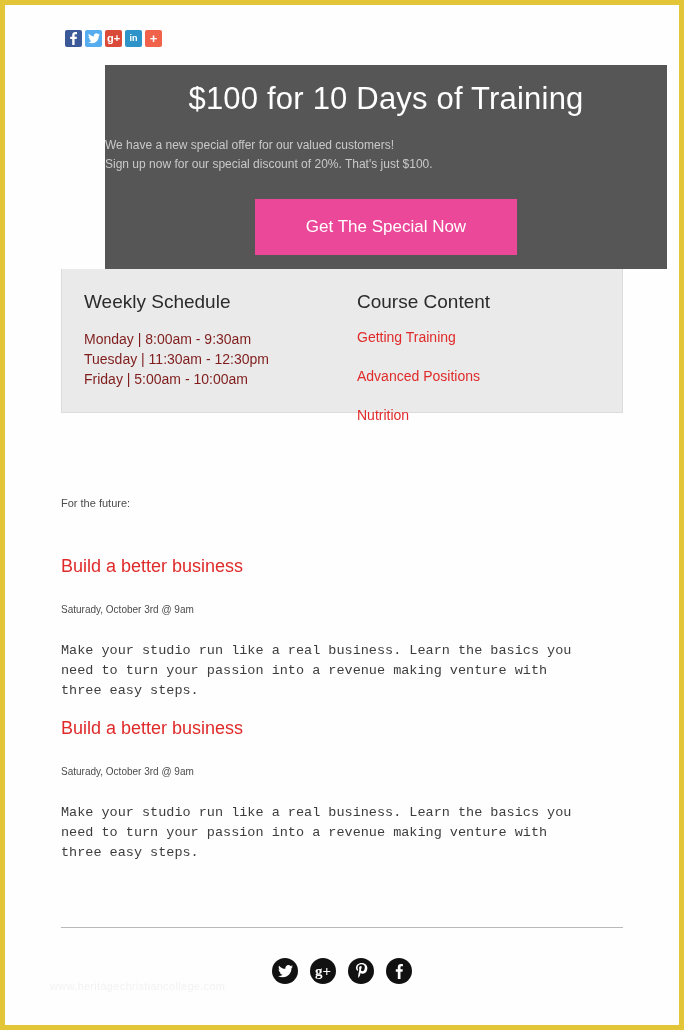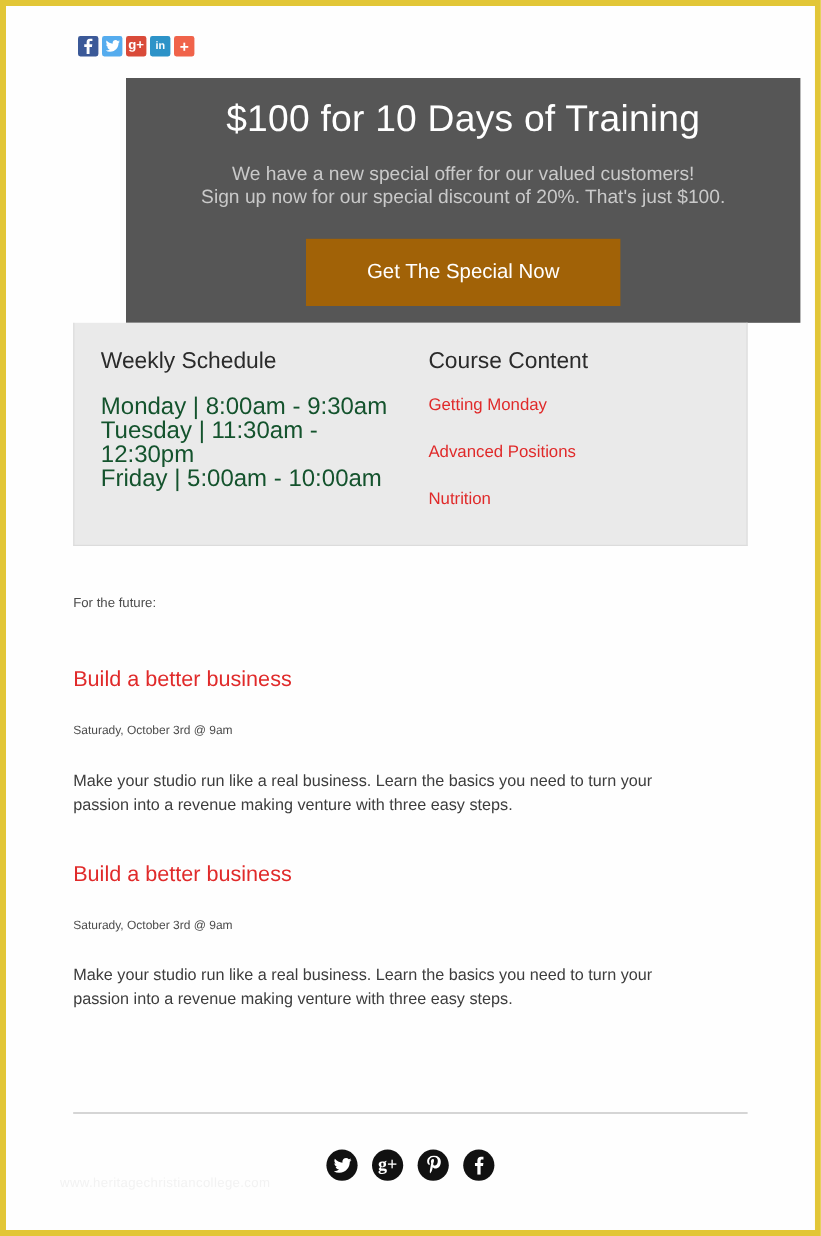--- a/index.html
+++ b/index.html
@@ -73,50 +73,49 @@
     text-align: center;
     color: #ffffff;
     font-size: 31px;
     font-weight: normal;
     letter-spacing: 0.2px;
   }
   .hero-sub {
     position: absolute;
     left: 0; right: 0;
     top: 71px;
-    text-align: center;
     color: #c9c9c9;
-    font-size: 16px;
+    font-size: 12px;
     line-height: 19px;
   }
   .hero-sub div { white-space: nowrap; }
   .cta-button {
     position: absolute;
     left: 150px;
     top: 134px;
     width: 262px;
     height: 56px;
-    background: #a16207;
+    background: #ec4899;
     color: #ffffff;
     font-size: 17px;
     display: flex;
     align-items: center;
     justify-content: center;
     cursor: pointer;
     border: none;
     font-family: "Liberation Sans", sans-serif;
   }
 
   
   .gray-panel {
     position: absolute;
     left: 56px;
     top: 264px;
     width: 562px;
-    height: 186px;
+    height: 144px;
     background: #EAEAEA;
     border: 1px solid #dcdcdc;
     border-top: none;
     box-sizing: border-box;
   }
   .col-left {
     position: absolute;
     left: 22px;
     top: 22px;
     width: 260px;
@@ -127,22 +126,22 @@
     top: 22px;
     width: 250px;
   }
   .panel-heading {
     font-size: 19px;
     color: #2b2b2b;
     font-weight: normal;
     margin: 0 0 16px 0;
   }
   .schedule-line {
-    font-size: 20px;
-    color: #14532d;
+    font-size: 14px;
+    color: #7f1d1d;
     line-height: 20px;
   }
   .course-link {
     display: block;
     font-size: 14px;
     color: #E02A2A;
     text-decoration: none;
     margin-bottom: 23px;
     cursor: pointer;
   }
@@ -174,20 +173,21 @@
   .article-date {
     font-size: 10px;
     color: #4c4c4c;
     margin-top: 27px;
   }
   .article-body {
     font-size: 13.5px;
     color: #3d3d3d;
     line-height: 20px;
     margin-top: 26px;
+    font-family: Liberation Mono, monospace;
   }
 
   
   .divider {
     position: absolute;
     left: 56px;
     top: 922px;
     width: 562px;
     height: 1px;
     background: #b9b9b9;
@@ -261,21 +261,21 @@
 
     <div class="gray-panel">
       <div class="col-left">
         <h2 class="panel-heading">Weekly Schedule</h2>
         <div class="schedule-line">Monday | 8:00am - 9:30am</div>
         <div class="schedule-line">Tuesday | 11:30am - 12:30pm</div>
         <div class="schedule-line">Friday | 5:00am - 10:00am</div>
       </div>
       <div class="col-right">
         <h2 class="panel-heading">Course Content</h2>
-        <a class="course-link">Getting Monday</a>
+        <a class="course-link">Getting Training</a>
         <a class="course-link">Advanced Positions</a>
         <a class="course-link">Nutrition</a>
       </div>
     </div>
 
     <div class="future-label">For the future:</div>
 
     <div class="article article-1">
       <a class="article-title">Build a better business</a>
       <div class="article-date">Saturady, October 3rd @ 9am</div>

